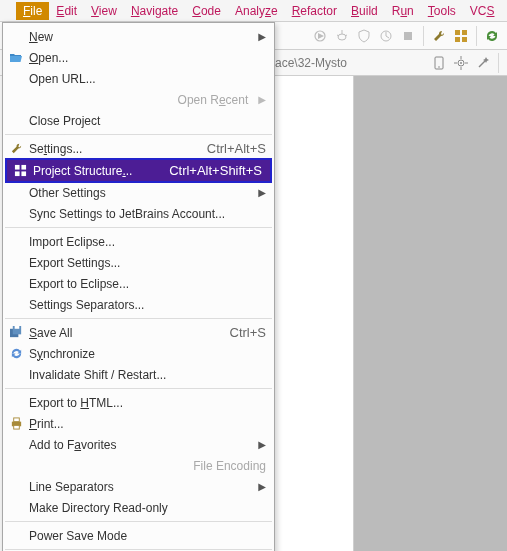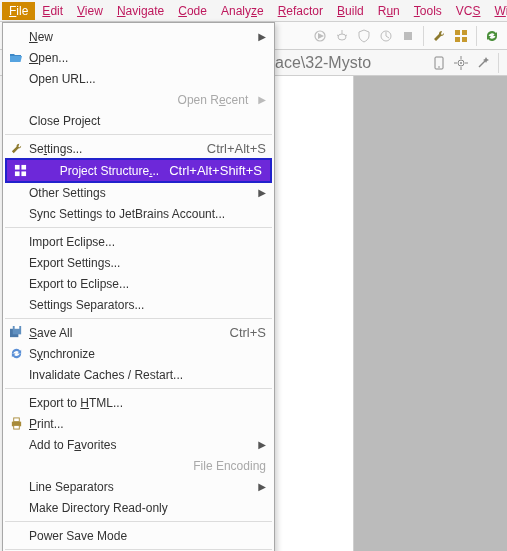--- a/index.html
+++ b/index.html
@@ -13,21 +13,21 @@
     width: 507px;
     height: 551px;
   }
 
   .menubar {
     display: flex;
     align-items: center;
     height: 22px;
     background: #f5f5f5;
     border-bottom: 1px solid #d0d0d0;
-    padding-left: 2px;
+    padding-left: 16px;
   }
   .menubar-item {
     padding: 2px 7px;
     cursor: default;
     color: #be185d;
   }
   .menubar-item.active {
     background: #d18900;
     color: #fff;
   }
@@ -69,21 +69,21 @@
     display:flex; align-items:center; gap:4px;
     padding-right:6px;
   }
   .toolbar2-left {
     position: absolute;
     left: 275px;
     top: 0;
     height:100%;
     display:flex; align-items:center;
     color: #777;
-    font-size: 16px;
+    font-size: 12px;
   }
 
   .main-area {
     display: flex;
     height: calc(100% - 22px - 28px - 26px);
   }
   .scroll-gutter {
     width: 14px;
     background: #f5f5f5;
     border-right: 1px solid #cfcfcf;
@@ -112,23 +112,22 @@
   .menu-item {
     display: flex;
     align-items: center;
     height: 21px;
     padding: 0 8px 0 4px;
     cursor: default;
     color: #333;
   }
   .menu-item.disabled { color: #a9a9a9; text-align: right; }
   .menu-item.highlight {
-    background: #6d28d9;
+    background: #4c1d95;
     color: #fff;
-    text-align: right;
   }
   .menu-item.highlight .mn { text-decoration-color:#fff; }
   .menu-item-frame {
     border: 2px solid #2222cc;
     margin: -1px 2px;
   }
   .mi-icon {
     width: 18px; height:18px;
     display:flex; align-items:center; justify-content:center;
     margin-right: 4px;
@@ -366,21 +365,21 @@
       <svg width="13" height="13" viewBox="0 0 14 14">
           <path d="M2 7a5 5 0 0 1 9-3l1-1v4H8l1.5-1.5A3.5 3.5 0 0 0 3.5 7" fill="#5a8fd6"></path>
           <path d="M12 7a5 5 0 0 1-9 3l-1 1V7h4L4.5 8.5A3.5 3.5 0 0 0 10.5 7" fill="#5a8fd6"></path>
         </svg>
     </span>
     <span class="mi-label">S<span class="mn">y</span>nchronize</span>
   </div>
 
   <div class="menu-item">
     <span class="mi-icon"></span>
-    <span class="mi-label">Invalidate Caches / Restart...</span>
+    <span class="mi-label">Invalidate Shift / Restart...</span>
   </div>
 
   <div class="menu-sep"></div>
 
   <div class="menu-item">
     <span class="mi-icon"></span>
     <span class="mi-label">Export to <span class="mn">H</span>TML...</span>
   </div>
 
   <div class="menu-item">

